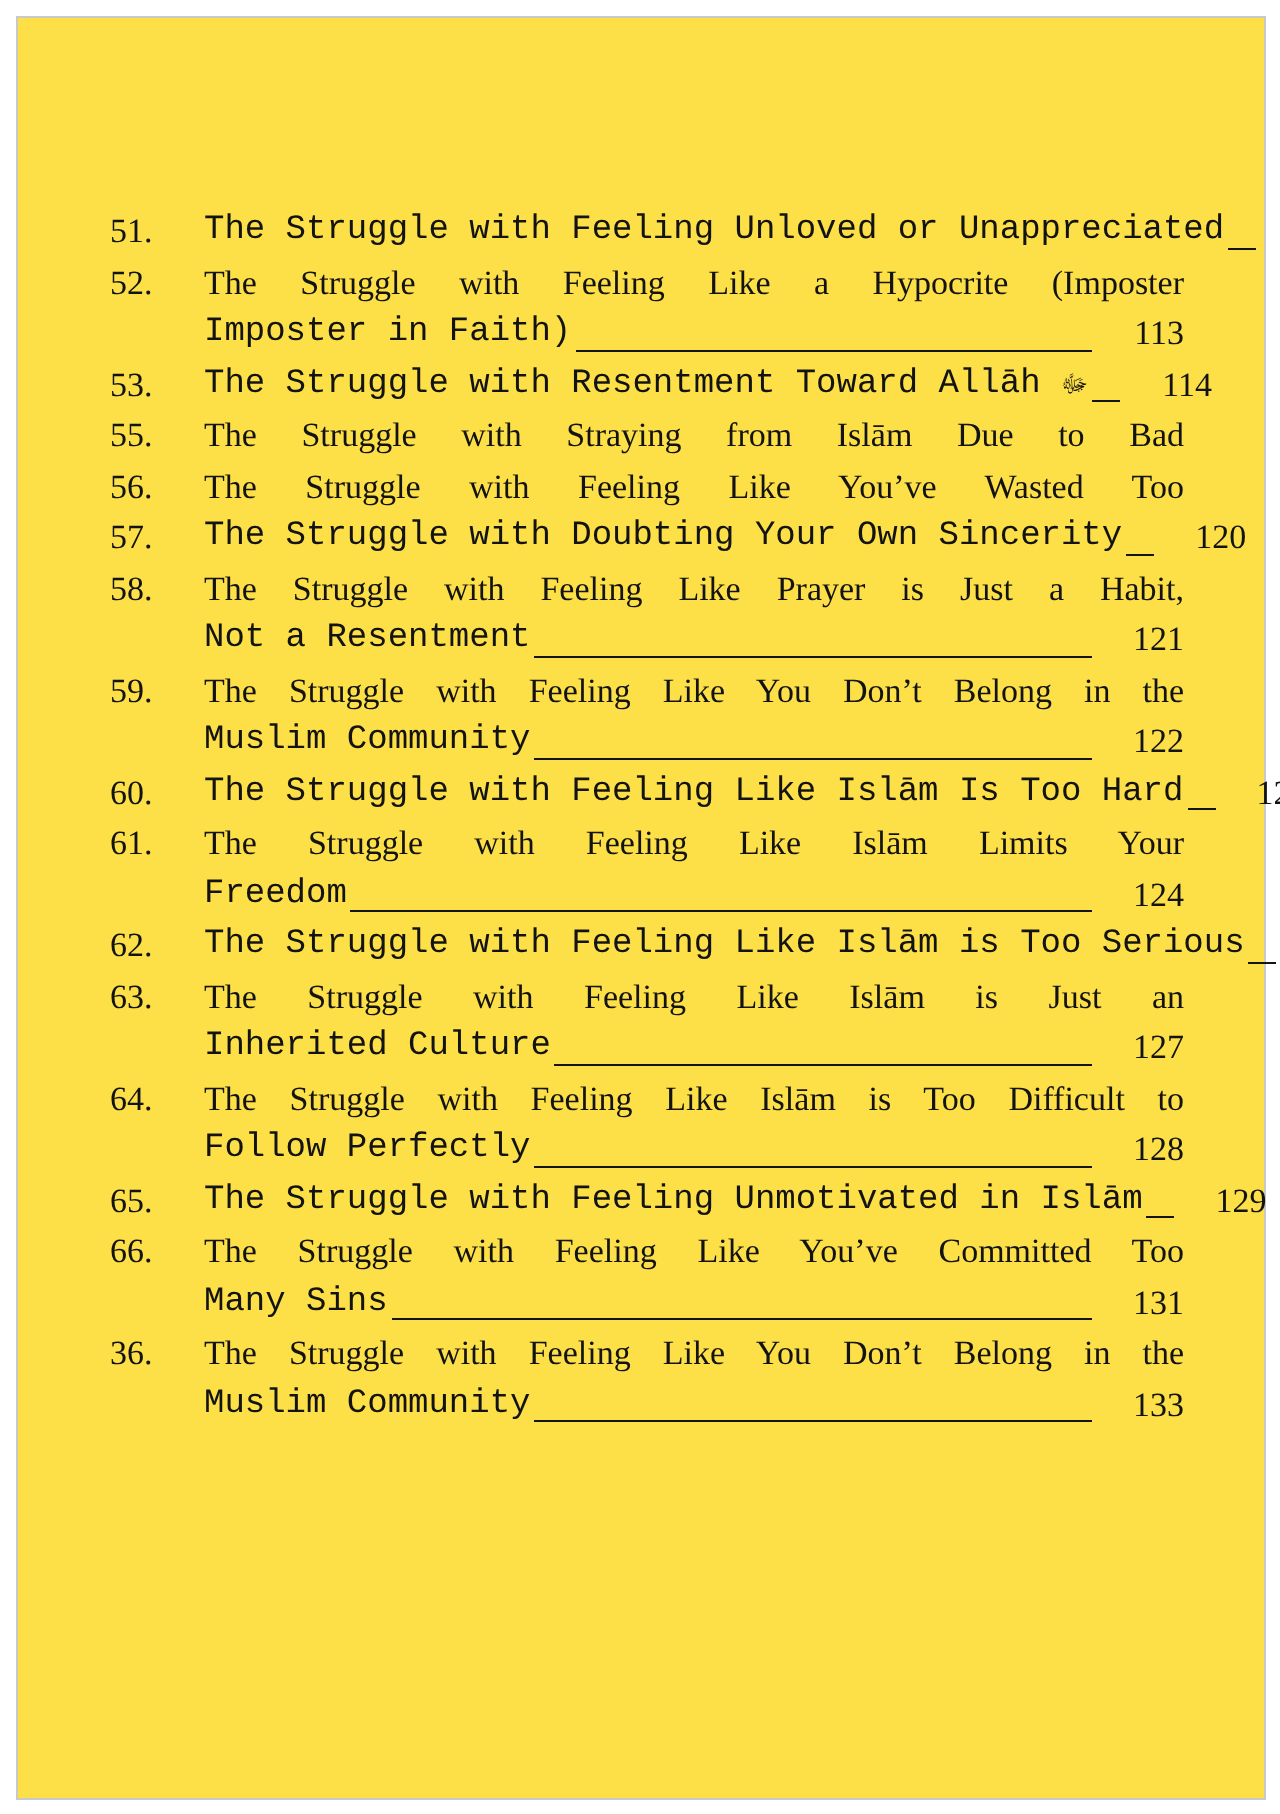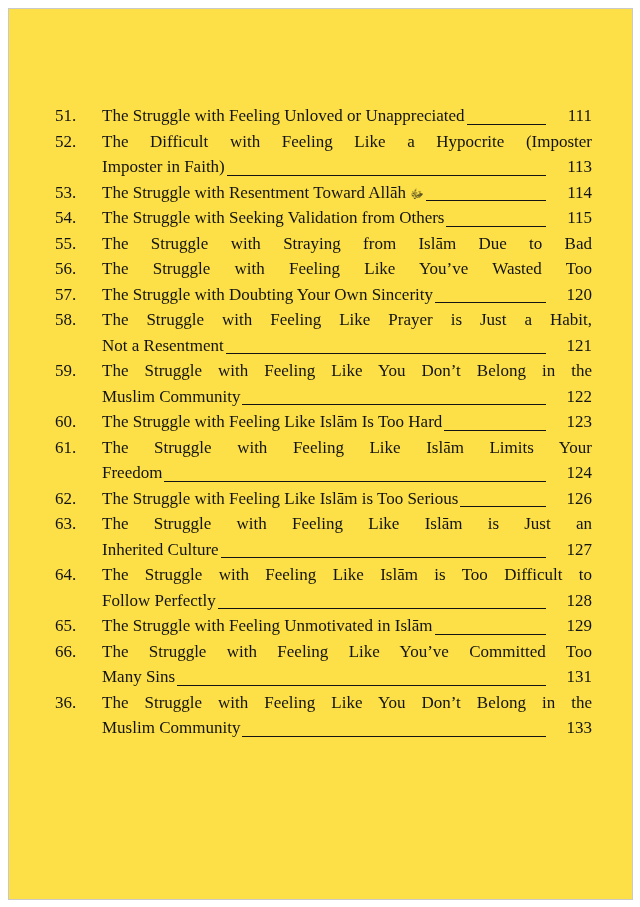--- a/index.html
+++ b/index.html
@@ -47,20 +47,21 @@
     text-align-last: justify;
     text-justify: inter-word;
     white-space: nowrap;
   }
   .line.last {
     display: flex;
     align-items: flex-end;
   }
   .line.last .t {
     white-space: nowrap;
+    font-family: Liberation Mono, monospace;
   }
   .leader {
     flex: 1;
     min-width: 14px;
     border-bottom: 1.6px solid #141414;
     margin: 0 12px 4px 2px;
   }
   .pagenum {
     flex: none;
     min-width: 34px;
@@ -85,50 +86,40 @@
             <span class="t">The Struggle with Feeling Unloved or Unappreciated</span>
             <span class="leader"></span>
             <span class="pagenum">111</span>
           </div>
         </div>
   </div>
 
   <div class="entry">
     <span class="num">52.</span>
     <div class="entry-body">
-          <div class="line just">The Difficult with Feeling Like a Hypocrite (Imposter</div>
+          <div class="line just">The Struggle with Feeling Like a Hypocrite (Imposter</div>
           <div class="line last">
             <span class="t">Imposter in Faith)</span>
             <span class="leader"></span>
             <span class="pagenum">113</span>
           </div>
         </div>
   </div>
 
   <div class="entry">
     <span class="num">53.</span>
     <div class="entry-body">
           <div class="line last">
             <span class="t">The Struggle with Resentment Toward Allāh <span class="honorific">ﷻ</span></span>
             <span class="leader"></span>
             <span class="pagenum">114</span>
           </div>
         </div>
   </div>
 
-  <div class="entry">
-    <span class="num">54.</span>
-    <div class="entry-body">
-          <div class="line last">
-            <span class="t">The Struggle with Seeking Validation from Others</span>
-            <span class="leader"></span>
-            <span class="pagenum">115</span>
-          </div>
-        </div>
-  </div>
 
   <div class="entry">
     <span class="num">55.</span>
     <div class="entry-body">
           <div class="line just">The Struggle with Straying from Islām Due to Bad</div>
         </div>
   </div>
 
   <div class="entry">
     <span class="num">56.</span>

